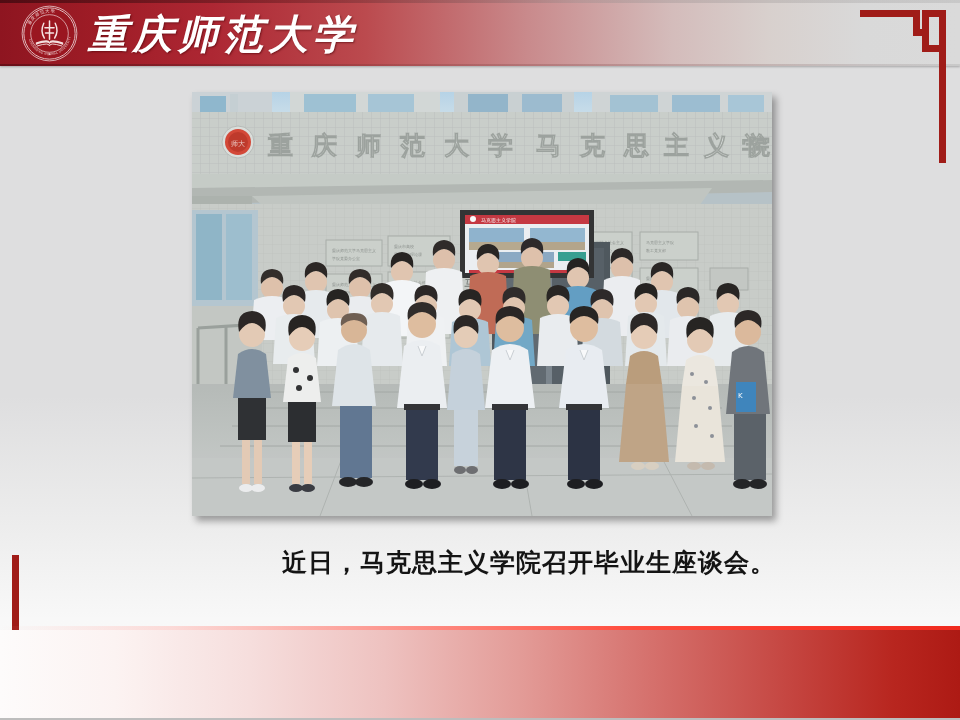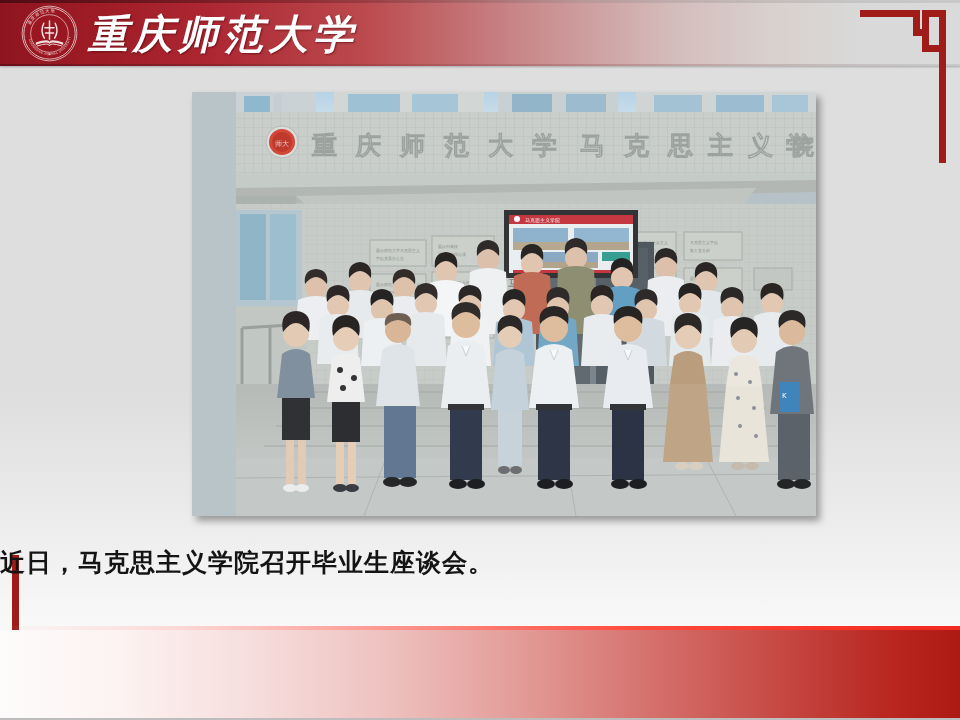--- a/index.html
+++ b/index.html
@@ -100,35 +100,34 @@
   
   #photo-frame {
     position: absolute;
     left: 192px;
     top: 92px;
     width: 580px;
     height: 424px;
     box-shadow: 4px 5px 7px rgba(0,0,0,0.35);
     background: #b9c4c9;
     overflow: hidden;
-    padding-left: 44px;
   }
   #photo-canvas {
     display: block;
     width: 580px;
     height: 424px;
   }
 
   
   #caption {
     position: absolute;
     left: 0;
     top: 546px;
     width: 776px;
-    text-align: left;
+    text-align: right;
     font-size: 25px;
     font-weight: bold;
     color: #141414;
     font-family: "DejaVu Sans", "Liberation Sans", sans-serif;
     letter-spacing: 1px;
   }
 
   
   #bottom-band {
     position: absolute;

